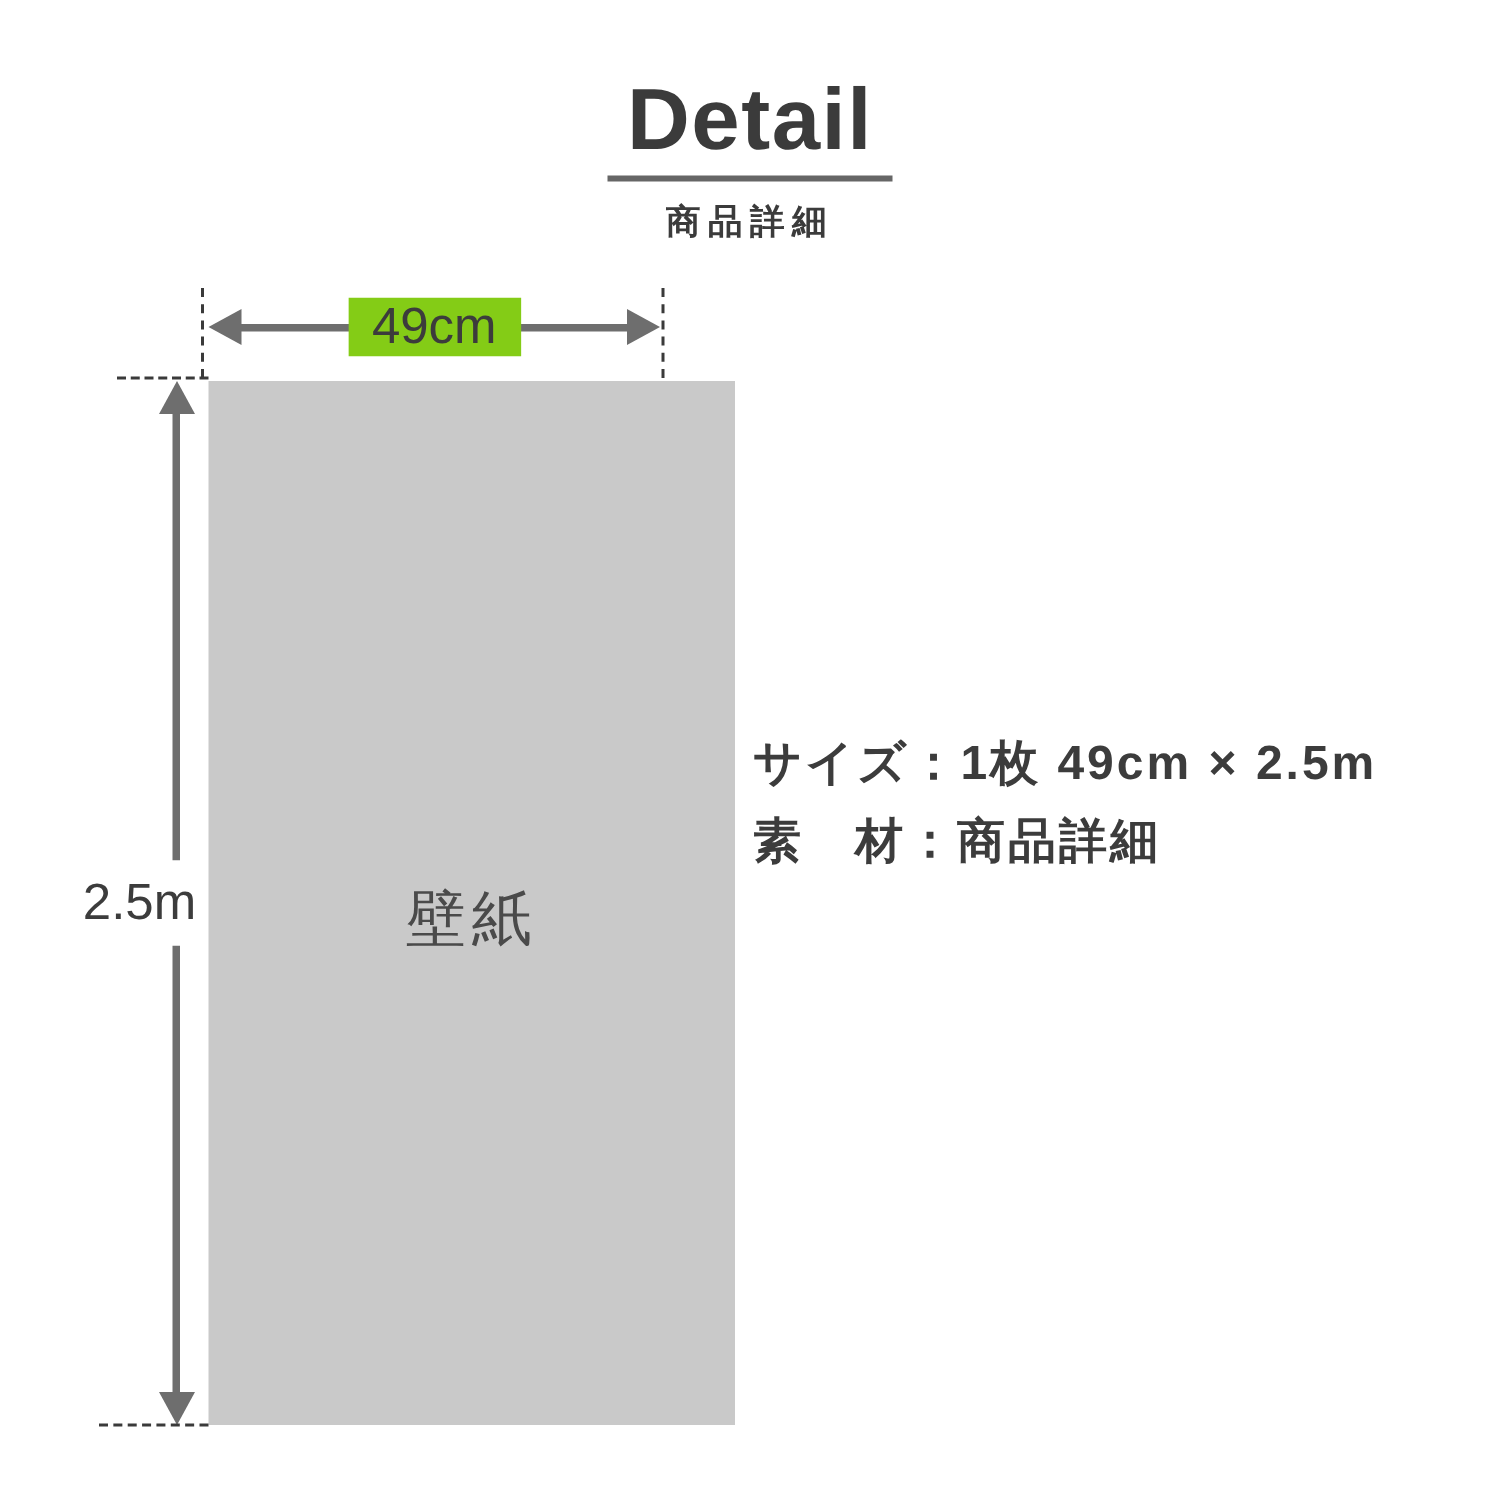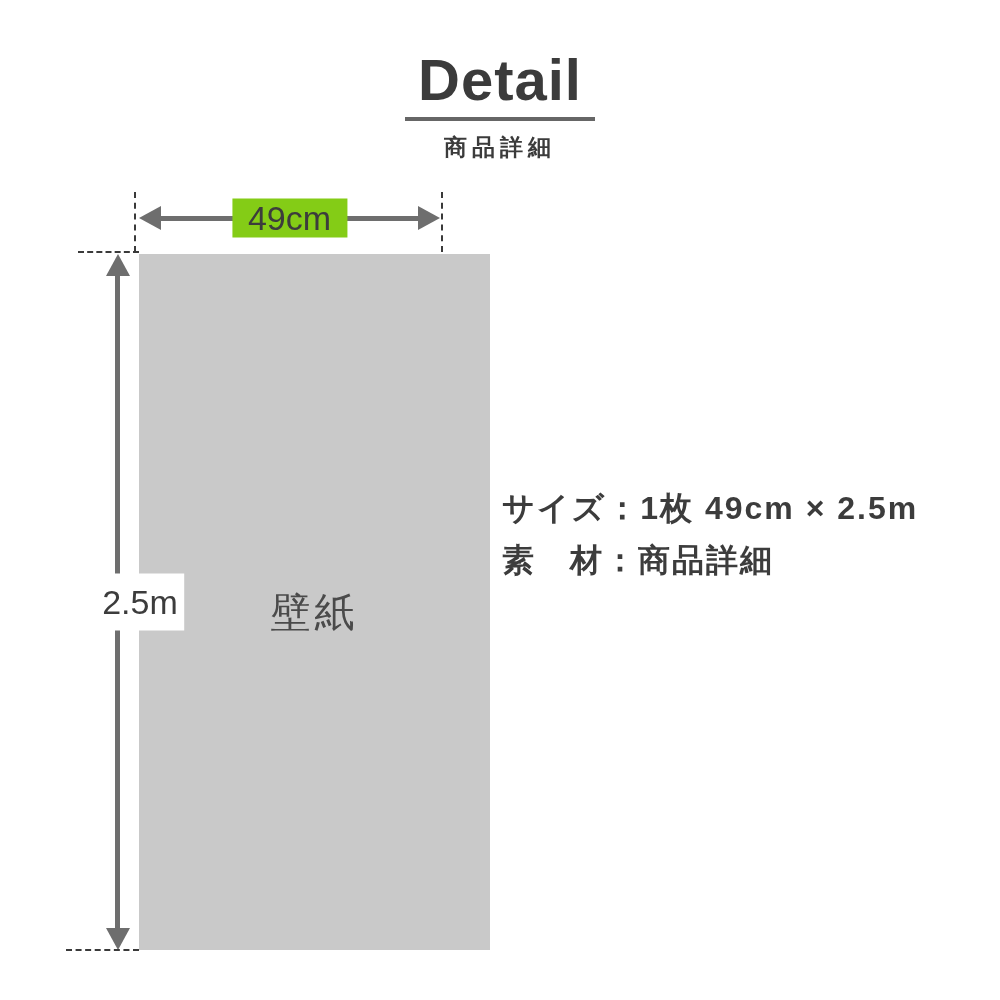--- a/index.html
+++ b/index.html
@@ -143,21 +143,20 @@
     position: absolute;
     left: 50%; top: 50%;
     transform: translate(calc(-50% - 25px), -50%);
     background: #ffffff;
     padding: 9px 6px;
     font-size: 34px;
     font-weight: 500;
     color: #3c3c3c;
     white-space: nowrap;
     z-index: 2;
-    margin-left: 47px;
   }
 
   
   .dash-v { position: absolute; width: 0; border-left: 2px dashed #3a3a3a; }
   .dash-h { position: absolute; height: 0; border-top: 2px dashed #3a3a3a; }
   .dash-v-left  { left: 134px; top: 192px; height: 60px; }
   .dash-v-right { left: 441px; top: 192px; height: 60px; }
   .dash-h-top    { left: 78px; top: 251px; width: 61px; }
   .dash-h-bottom { left: 66px; top: 949px; width: 73px; }
 

